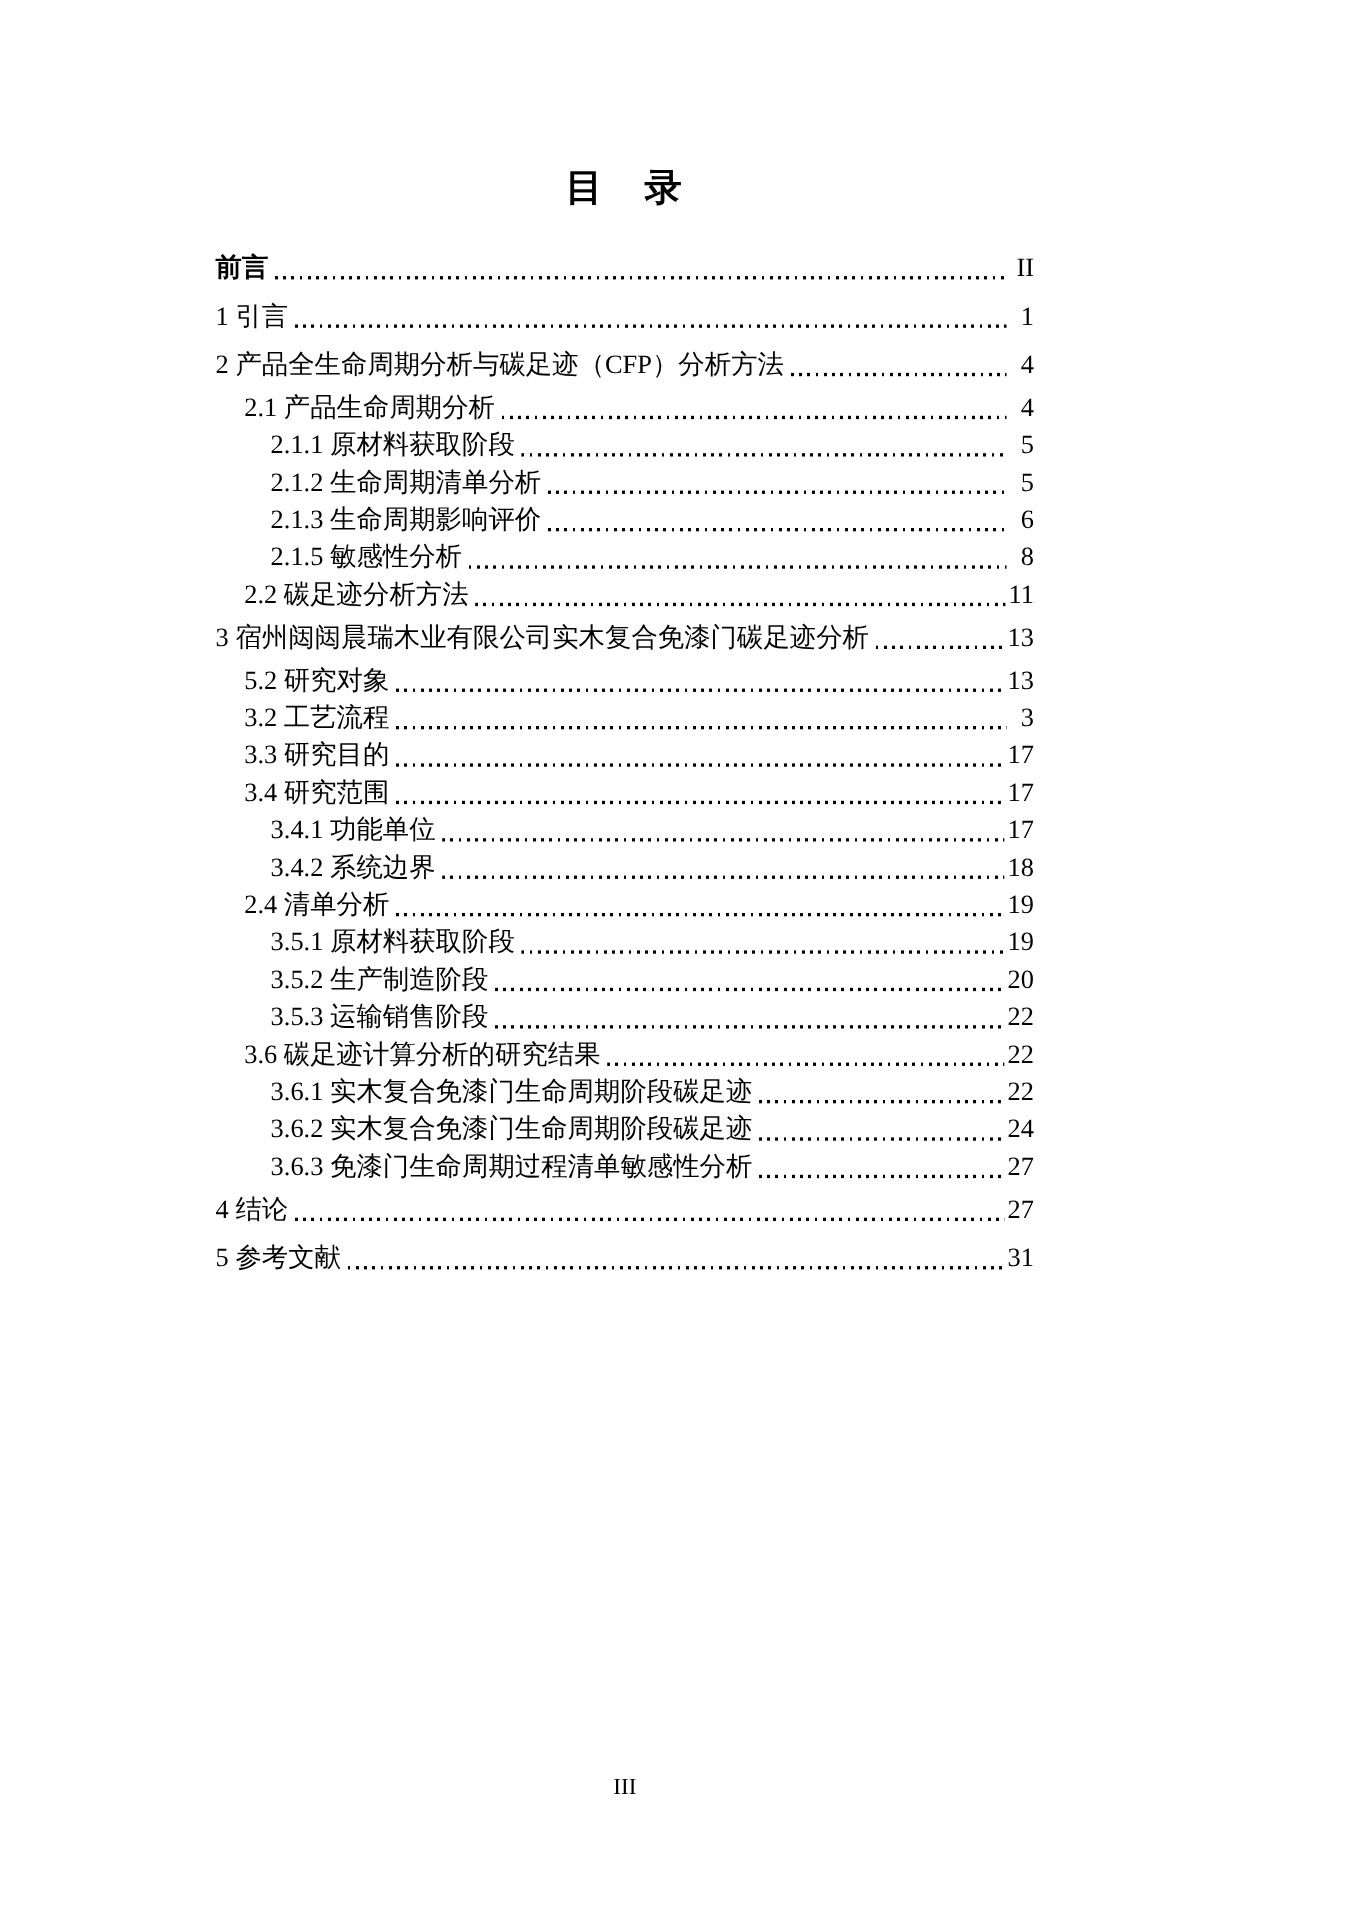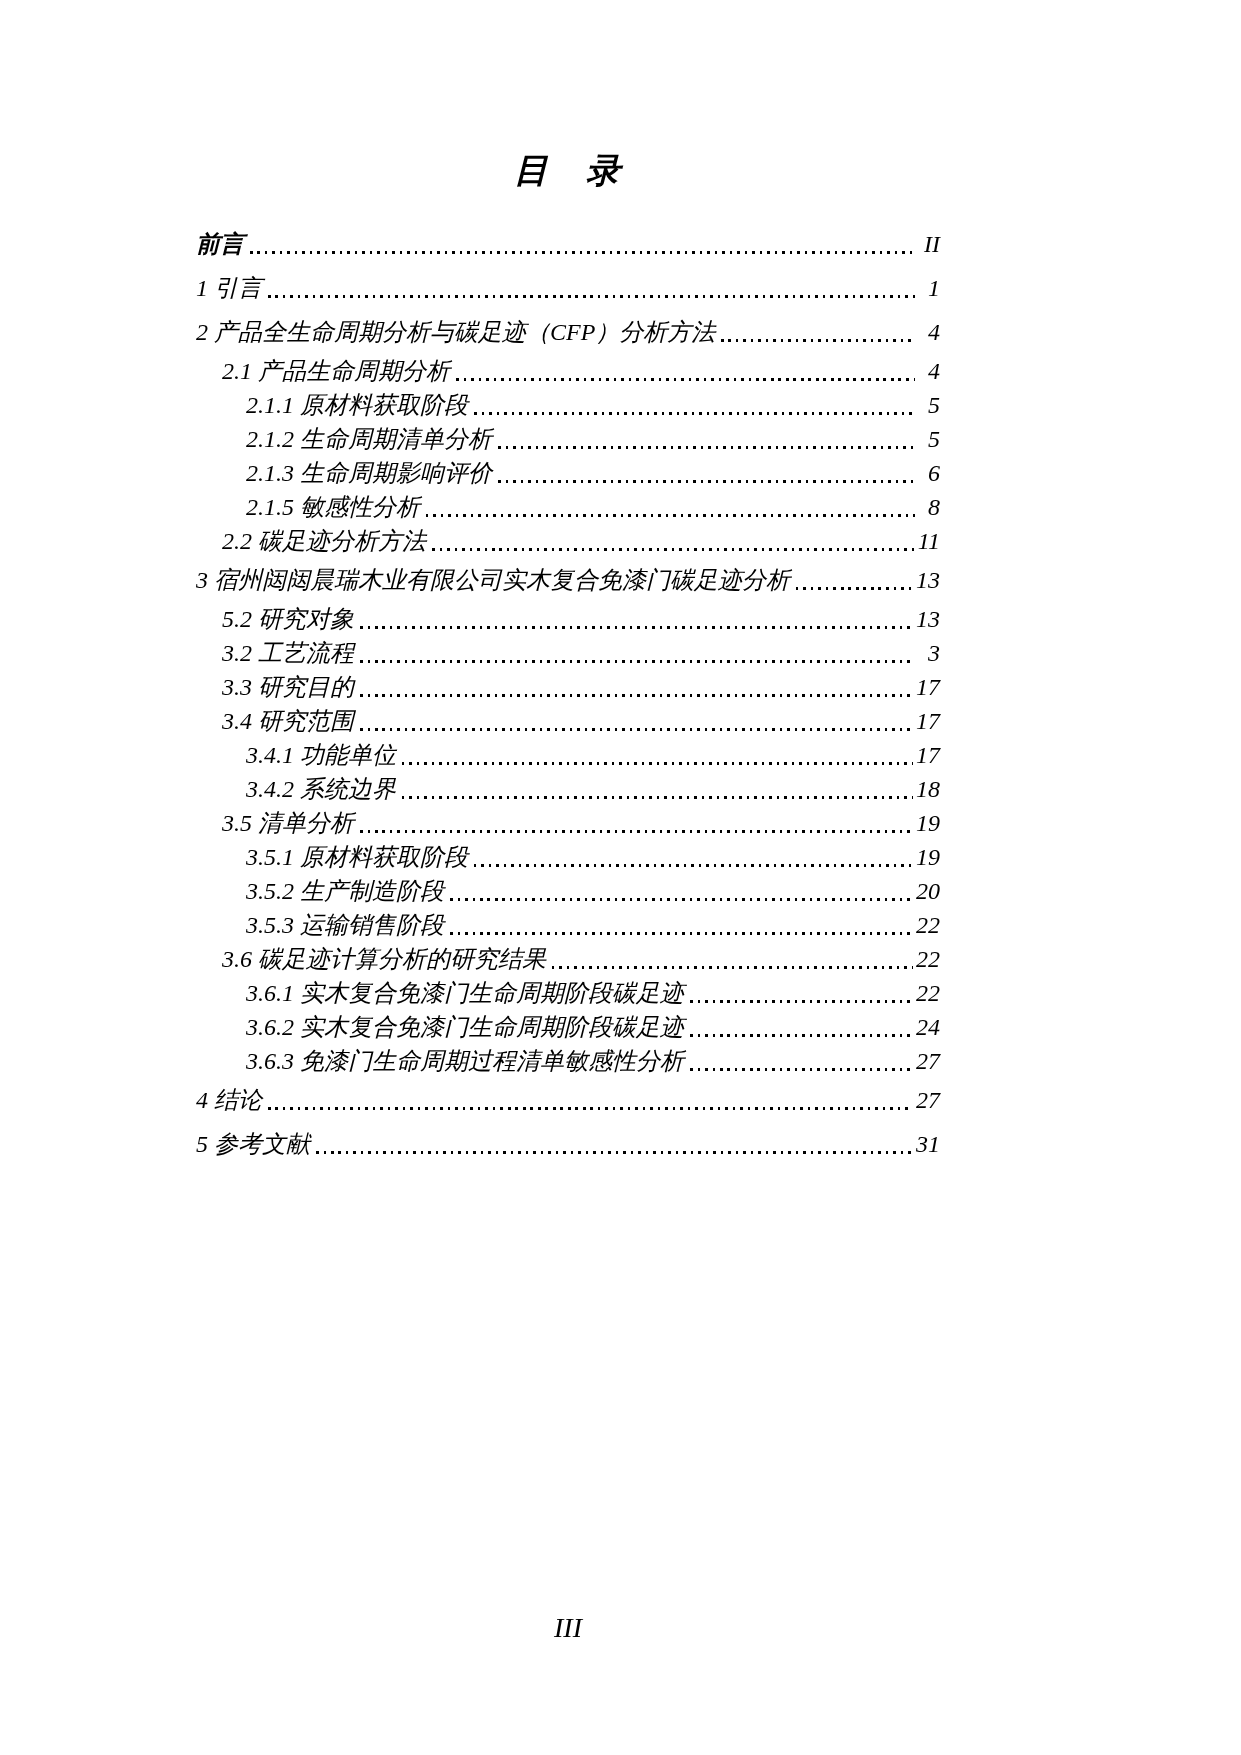--- a/index.html
+++ b/index.html
@@ -13,21 +13,20 @@
     position: relative;
     font-family: "Liberation Serif", "DejaVu Serif", serif;
     color: #000000;
   }
   .page {
     position: absolute;
     left: 196px;
     top: 0;
     width: 744px;
     height: 1755px;
-    font-style: italic;
   }
   .doc-title {
     margin-top: 148px;
     text-align: center;
     font-family: "Liberation Sans", "DejaVu Sans", sans-serif;
     font-weight: bold;
     font-size: 34px;
     letter-spacing: 2px;
     white-space: pre;
   }
@@ -68,21 +67,21 @@
     min-width: 22px;
     text-align: right;
     font-size: 24px;
   }
   .page-footer {
     position: absolute;
     top: 1612px;
     left: 0;
     width: 744px;
     text-align: center;
-    font-size: 28px;
+    font-size: 21px;
   }
 </style>
 </head>
 <body>
 
 <div class="page">
   <div class="doc-title">目　录</div>
 
   <div class="toc-list">
       <div class="toc-entry level-0 bold">
@@ -159,21 +158,21 @@
         <span class="toc-label">3.4.1 功能单位</span>
         <span class="dots"></span>
         <span class="toc-page">17</span>
       </div>
       <div class="toc-entry level-2">
         <span class="toc-label">3.4.2 系统边界</span>
         <span class="dots"></span>
         <span class="toc-page">18</span>
       </div>
       <div class="toc-entry level-1">
-        <span class="toc-label">3.5 清单分析</span>
+        <span class="toc-label">2.4 清单分析</span>
         <span class="dots"></span>
         <span class="toc-page">19</span>
       </div>
       <div class="toc-entry level-2">
         <span class="toc-label">3.5.1 原材料获取阶段</span>
         <span class="dots"></span>
         <span class="toc-page">19</span>
       </div>
       <div class="toc-entry level-2">
         <span class="toc-label">3.5.2 生产制造阶段</span>

